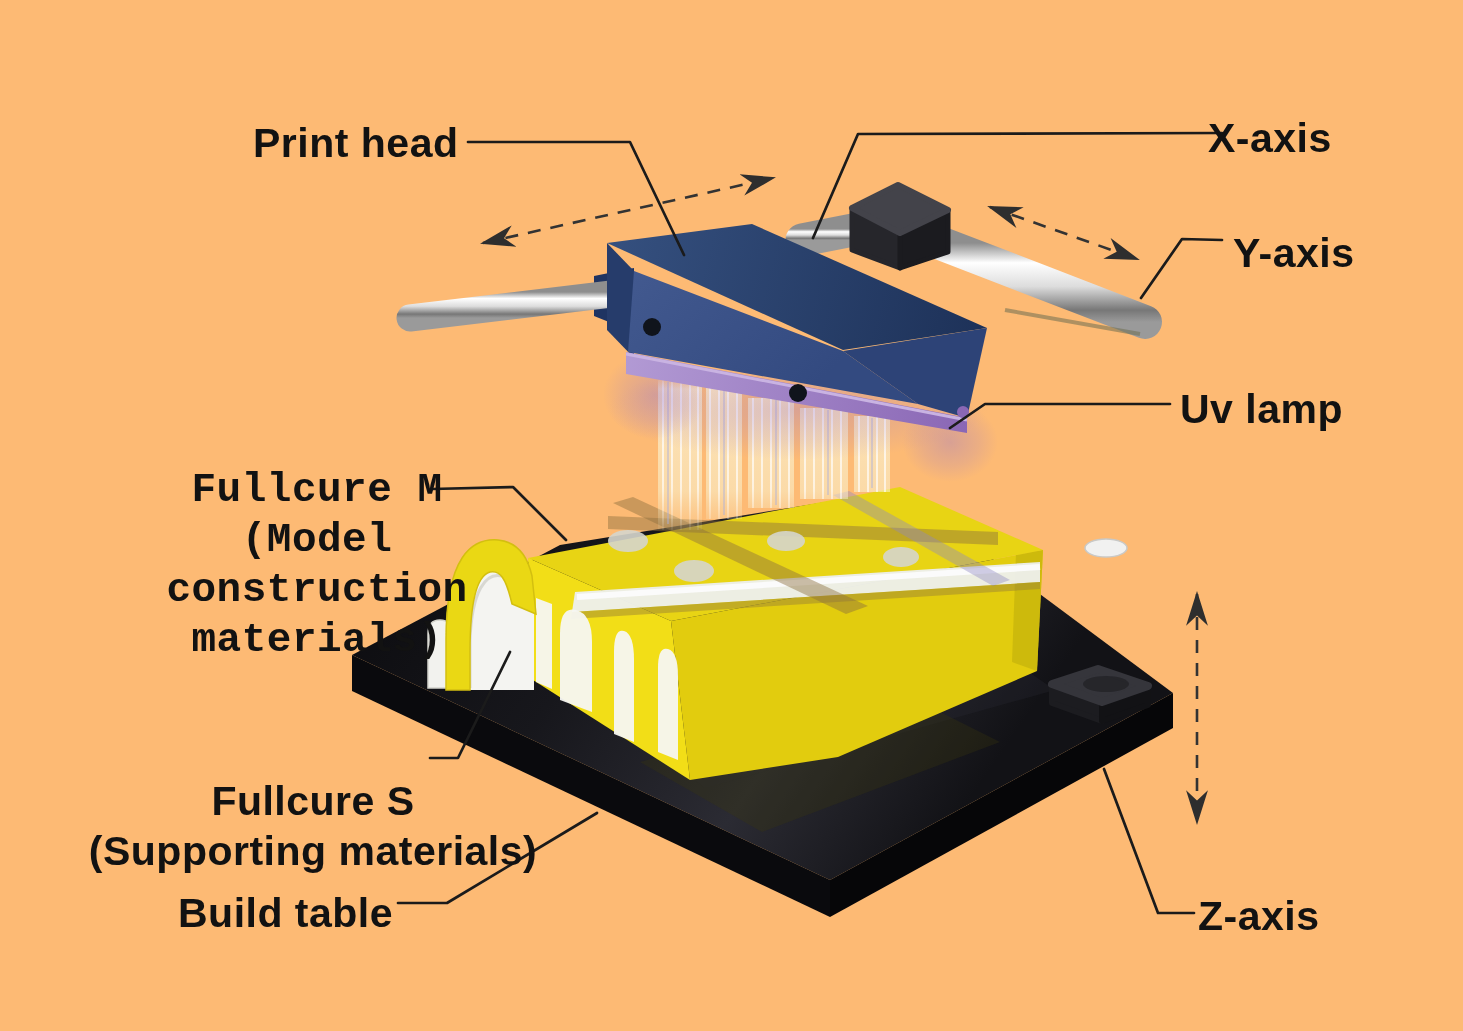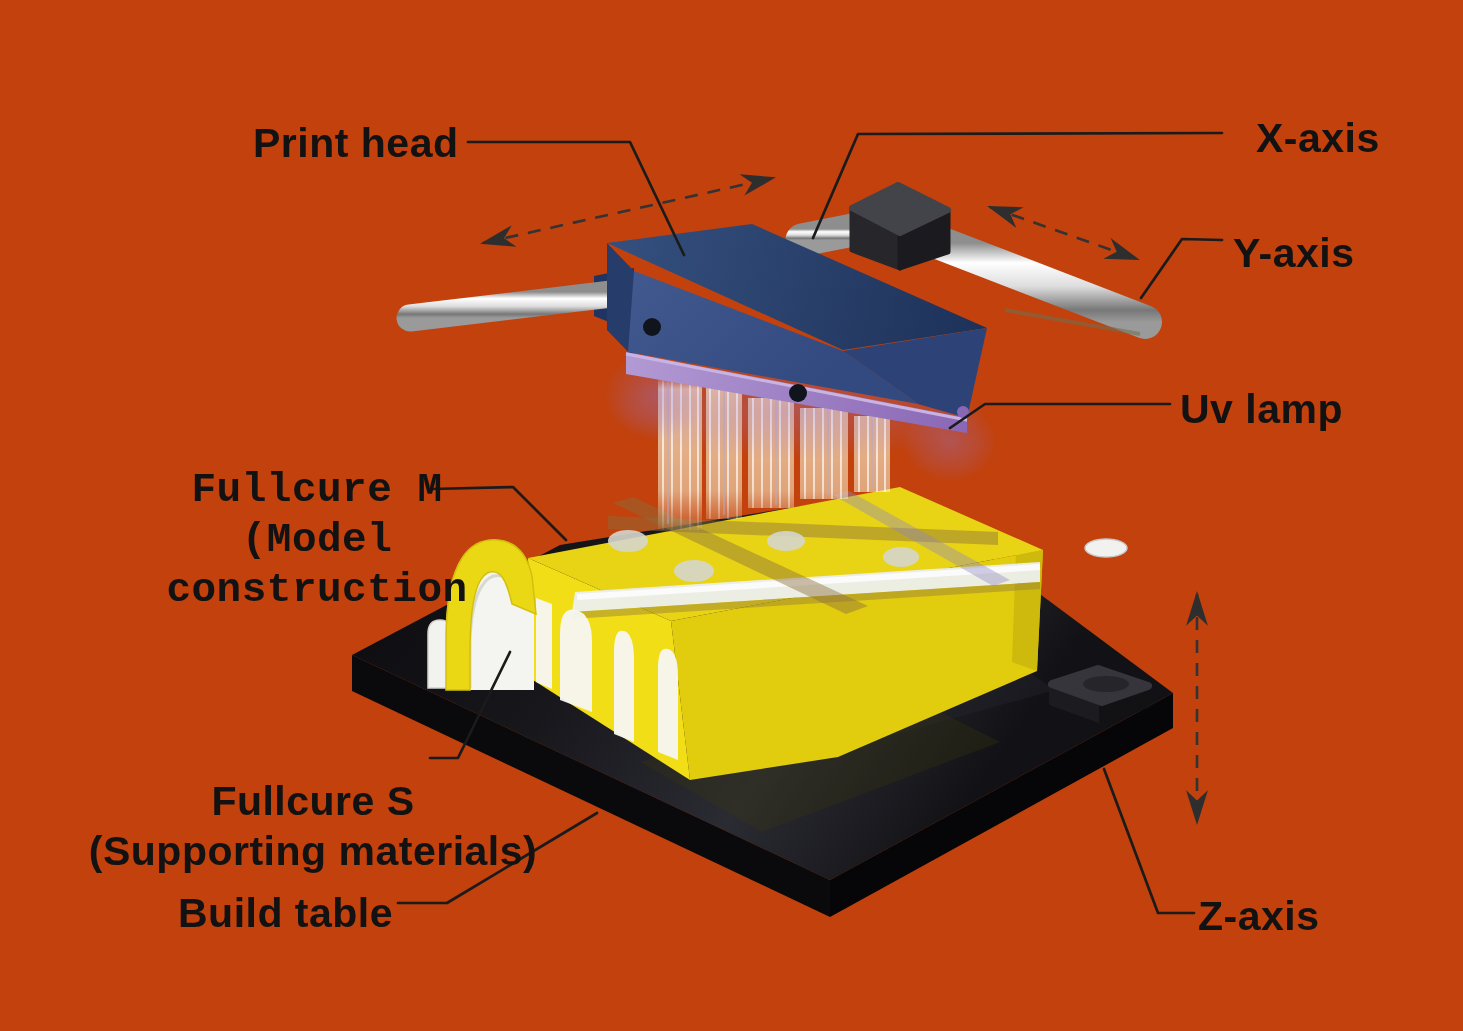--- a/index.html
+++ b/index.html
@@ -1,19 +1,19 @@
 <!DOCTYPE html>
 <html><head>
 <meta charset="utf-8">
 <style>
   html,body{margin:0;padding:0;background:#ffffff;}
   .stage{
     position:relative;
     width:1463px;height:1031px;
-    background:#c2410c;
+    background:#fdba74;
     font-family:"Liberation Sans", sans-serif;
     overflow:hidden;
   }
   .stage svg{position:absolute;left:0;top:0;}
   .lbl{
     position:absolute;
     font-weight:700;
     font-size:41px;
     letter-spacing:0.5px;
     color:#121212;
@@ -230,27 +230,28 @@
     <polyline points="1222,240 1182,239 1141,298"></polyline>
     <polyline points="1170,404 985,404 950,428"></polyline>
     <polyline points="432,489 513,487 566,540"></polyline>
     <polyline points="430,758 458,758 510,652"></polyline>
     <polyline points="398,903 447,903 597,813"></polyline>
     <polyline points="1194,913 1158,913 1104,769"></polyline>
   </g>
 </svg>
 
 <div class="lbl" style="left:253px;top:118px;"><span>Print head</span></div>
-<div class="lbl" style="left:1256px;top:113px;"><span>X-axis</span></div>
+<div class="lbl" style="left:1208px;top:113px;"><span>X-axis</span></div>
 <div class="lbl" style="left:1233px;top:228px;"><span>Y-axis</span></div>
 <div class="lbl" style="left:1180px;top:384px;"><span>Uv lamp</span></div>
 
 <div class="lbl center" style="left:87px;top:465px;width:460px;font-family:Liberation Mono, monospace;">
   <div>Fullcure M</div>
   <div>(Model construction</div>
+  <div>materials)</div>
 </div>
 
 <div class="lbl center" style="left:83px;top:735px;width:460px;margin-top:41px;">
   <div>Fullcure S</div>
   <div>(Supporting materials)</div>
 </div>
 
 <div class="lbl" style="left:178px;top:888px;"><span>Build table</span></div>
 <div class="lbl" style="left:1198px;top:891px;"><span>Z-axis</span></div>
 

